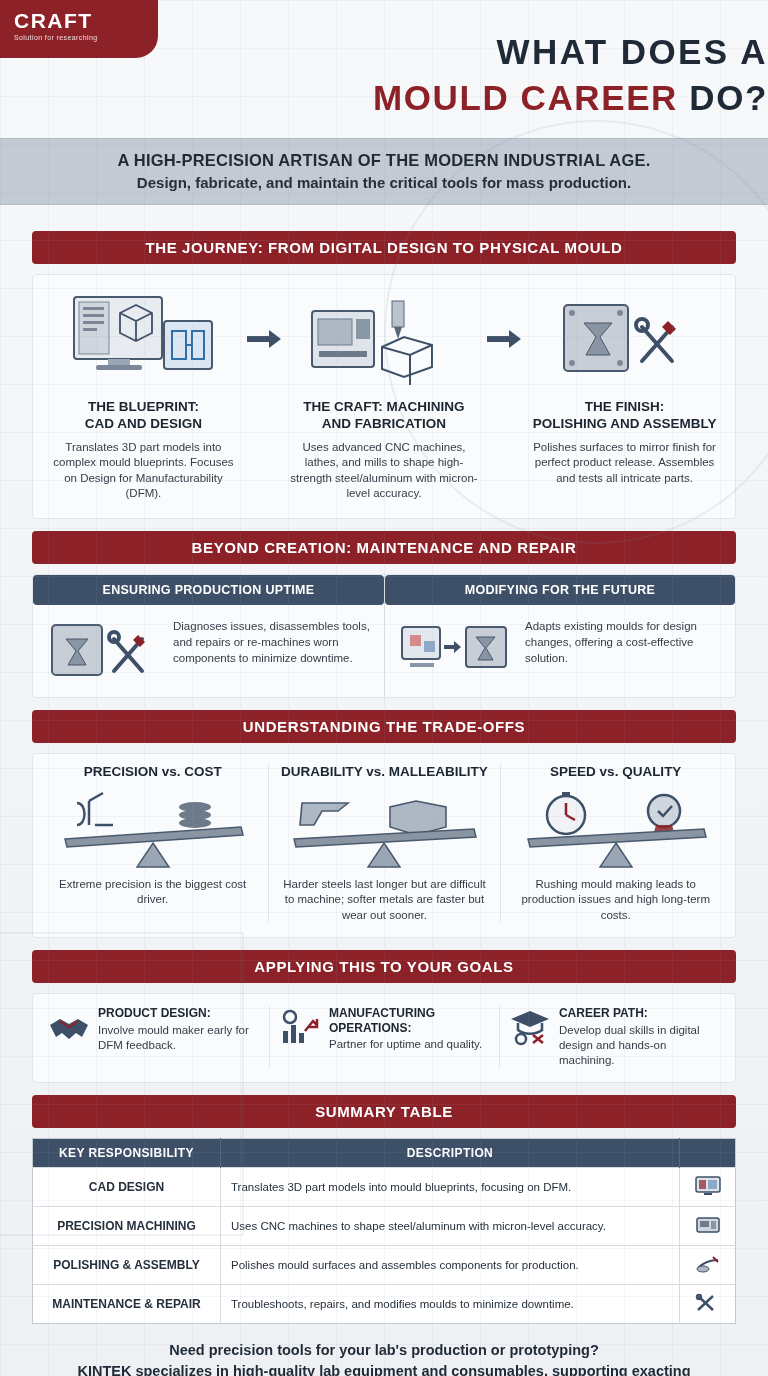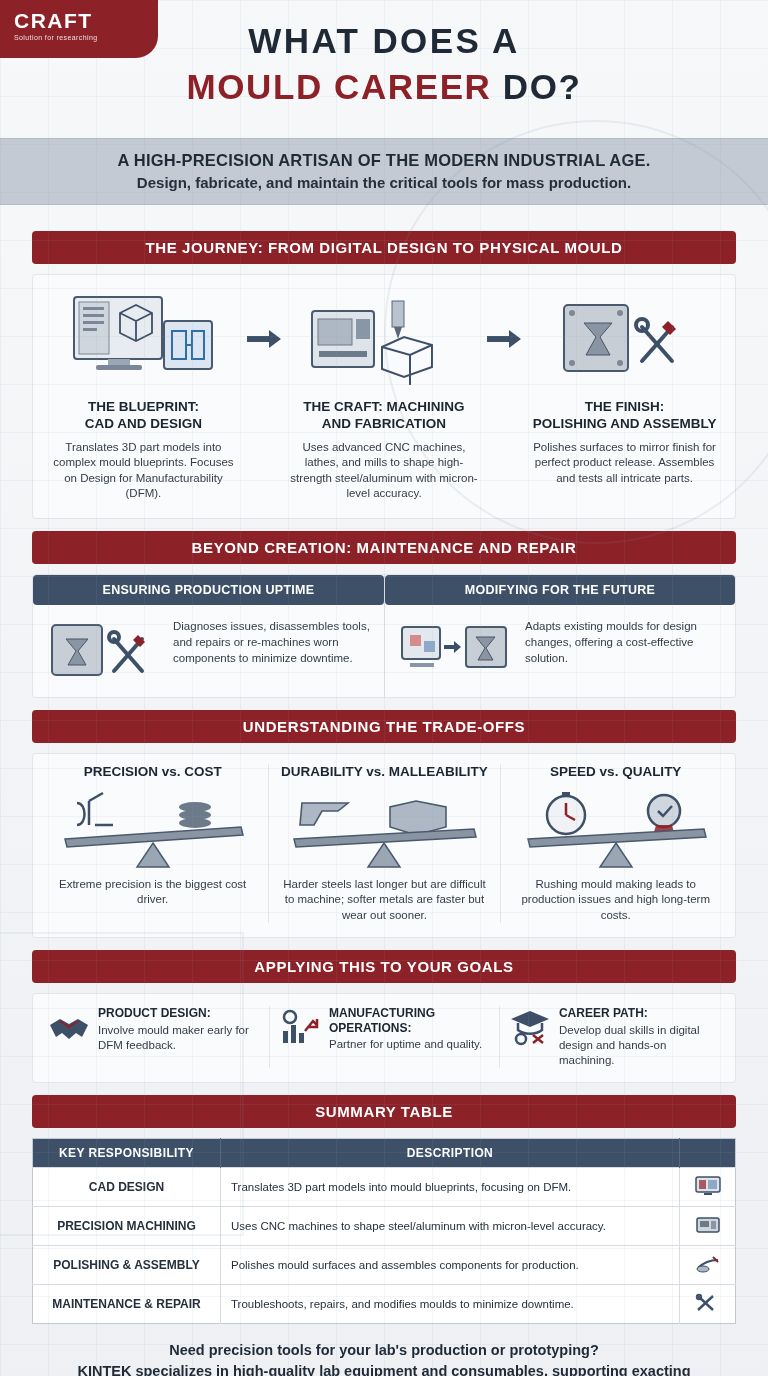--- a/index.html
+++ b/index.html
@@ -35,21 +35,21 @@
   
   .header { position:relative; height:138px; }
   .logo-tab {
     position:absolute; left:0; top:0; width:158px; height:58px;
     background:#8d2128; color:#fff;
     border-bottom-right-radius:22px;
     padding:9px 0 0 14px;
   }
   .logo-main { font-size:21px; font-weight:bold; letter-spacing:1.5px; }
   .logo-sub { font-size:7px; letter-spacing:.4px; opacity:.85; margin-top:1px;}
-  .title-wrap { padding-top:21px; text-align:center; }
+  .title-wrap { padding-top:32px; text-align:right; }
   .title-1 { font-size:35px; font-weight:bold; letter-spacing:2.4px; color:#1f2a36; }
   .title-2 { font-size:35px; font-weight:bold; letter-spacing:1.6px; margin-top:6px; color:#1f2a36;}
   .title-2 .hl { color:#8d2128; }
 
   
   .sub-band {
     background:#c3cad3; padding:12px 10px 13px; text-align:center;
     border-top:1px solid #b3bcc6; border-bottom:1px solid #b3bcc6;
   }
   .sub-1 { font-size:16.5px; font-weight:bold; color:#1f2a36; letter-spacing:.2px;}

